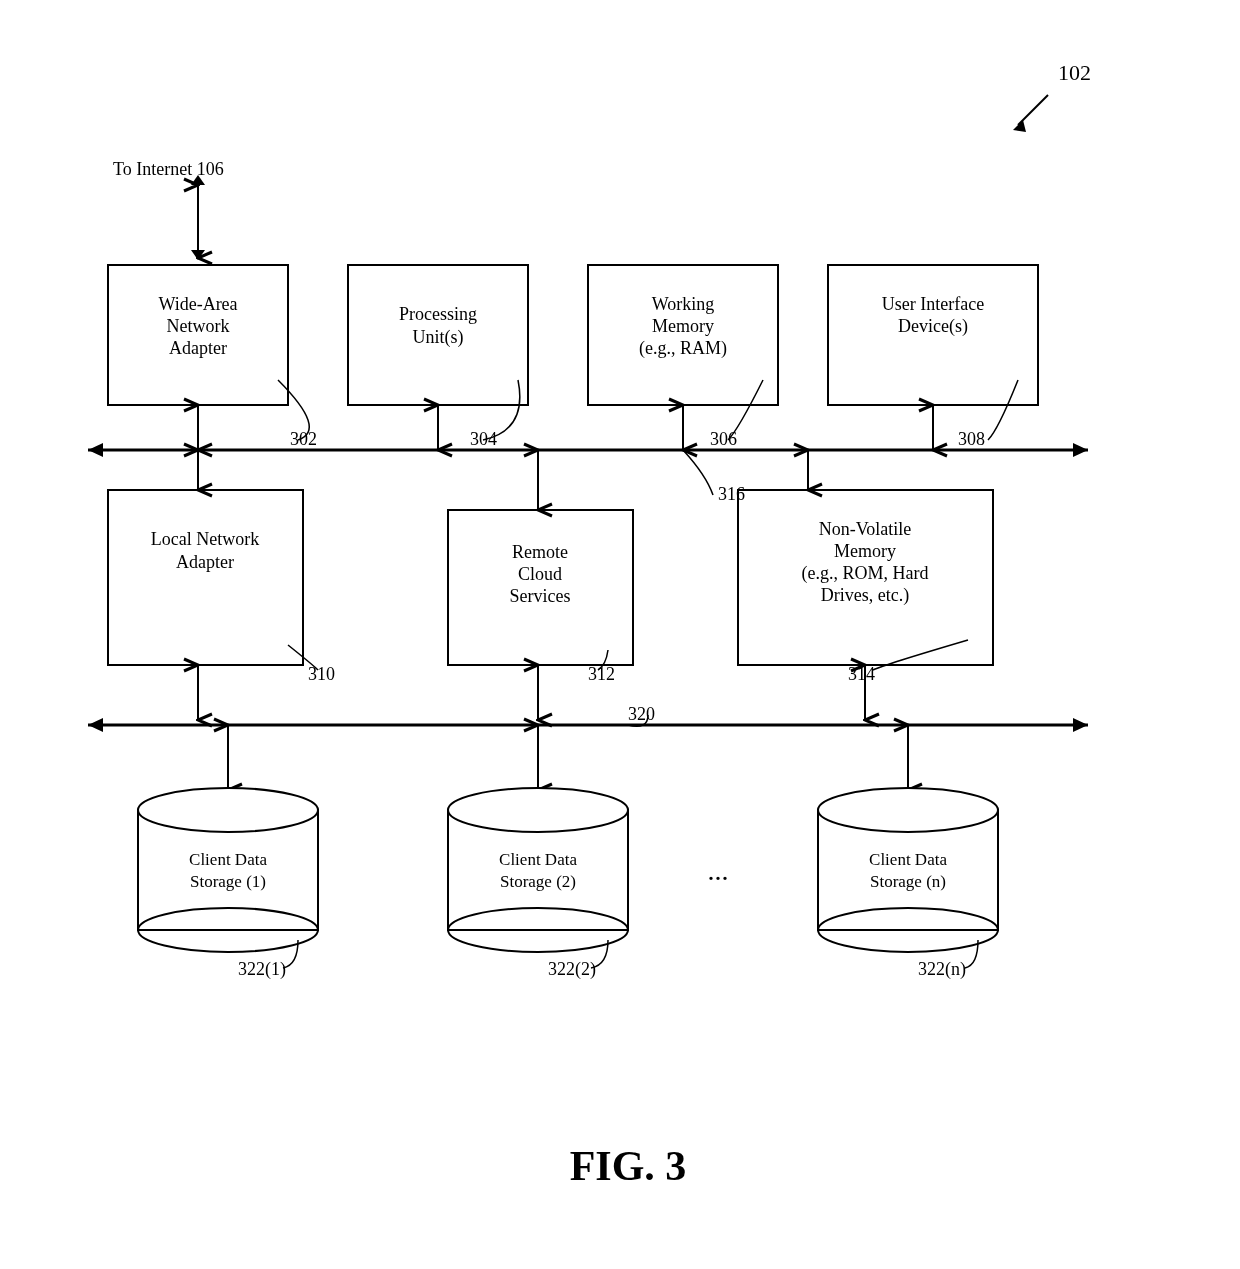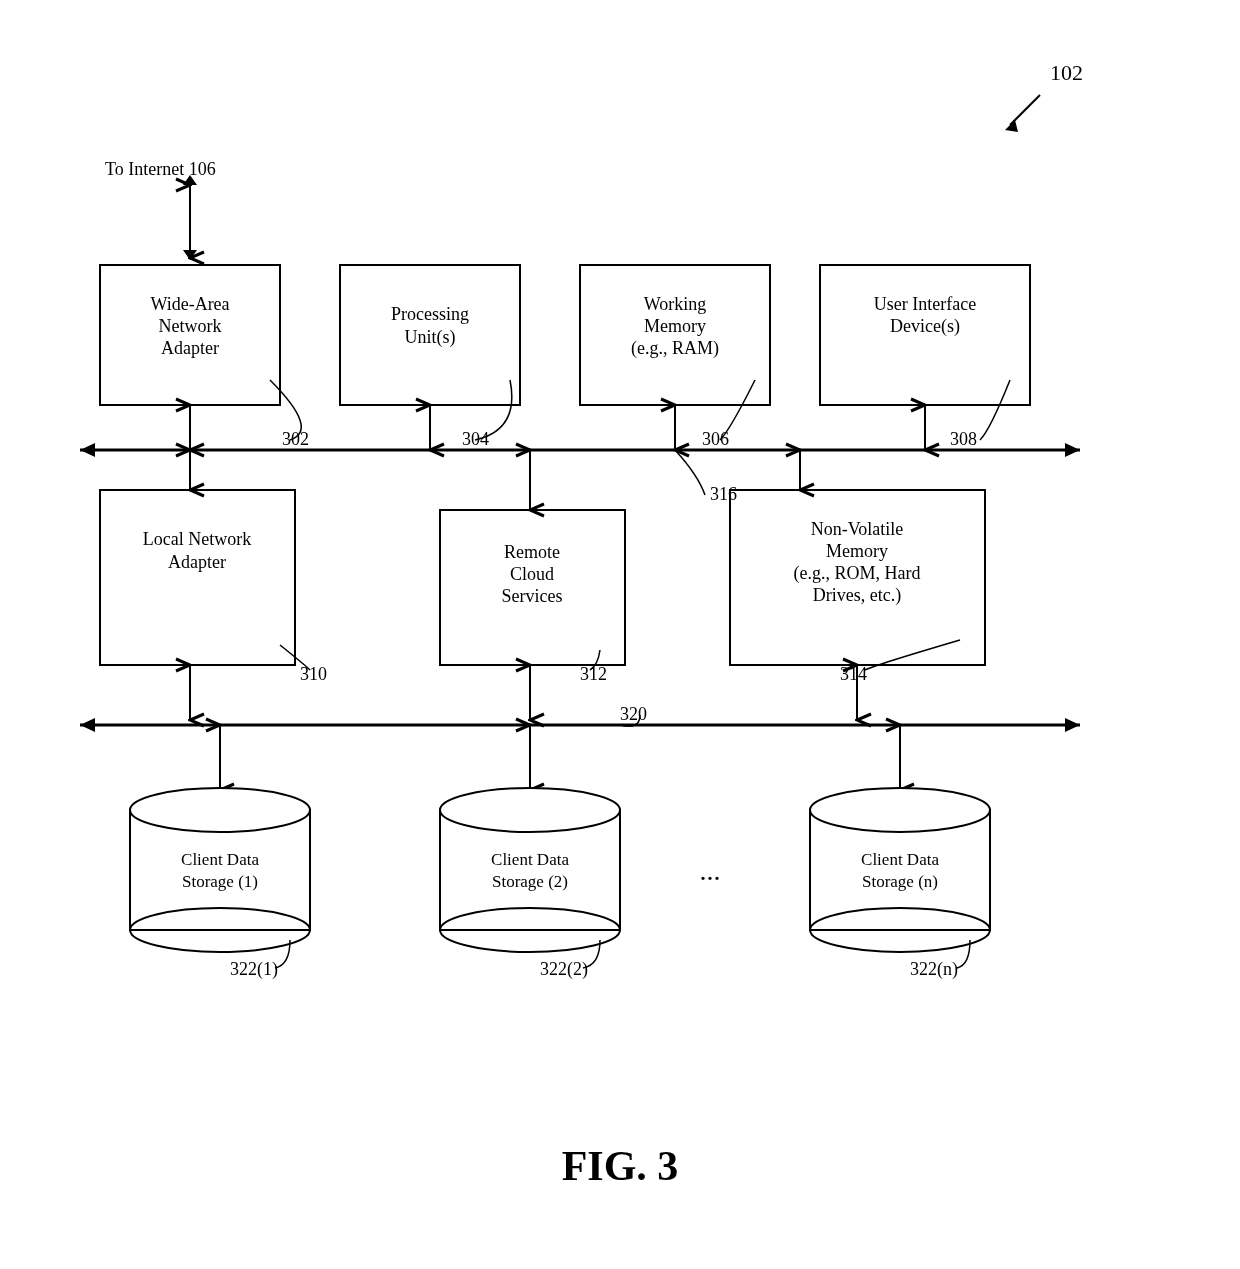--- a/index.html
+++ b/index.html
@@ -9,20 +9,21 @@
       width: 1240px;
       height: 1269px;
       overflow: hidden;
       position: relative;
     }
     .diagram-container {
       position: absolute;
       top: 0; left: 0;
       width: 992px;
       height: 1269px;
+      padding-left: 8px;
     }
     svg {
       width: 1240px;
       height: 1269px;
     }
     
   </style>
 </head>
 <body>
 

